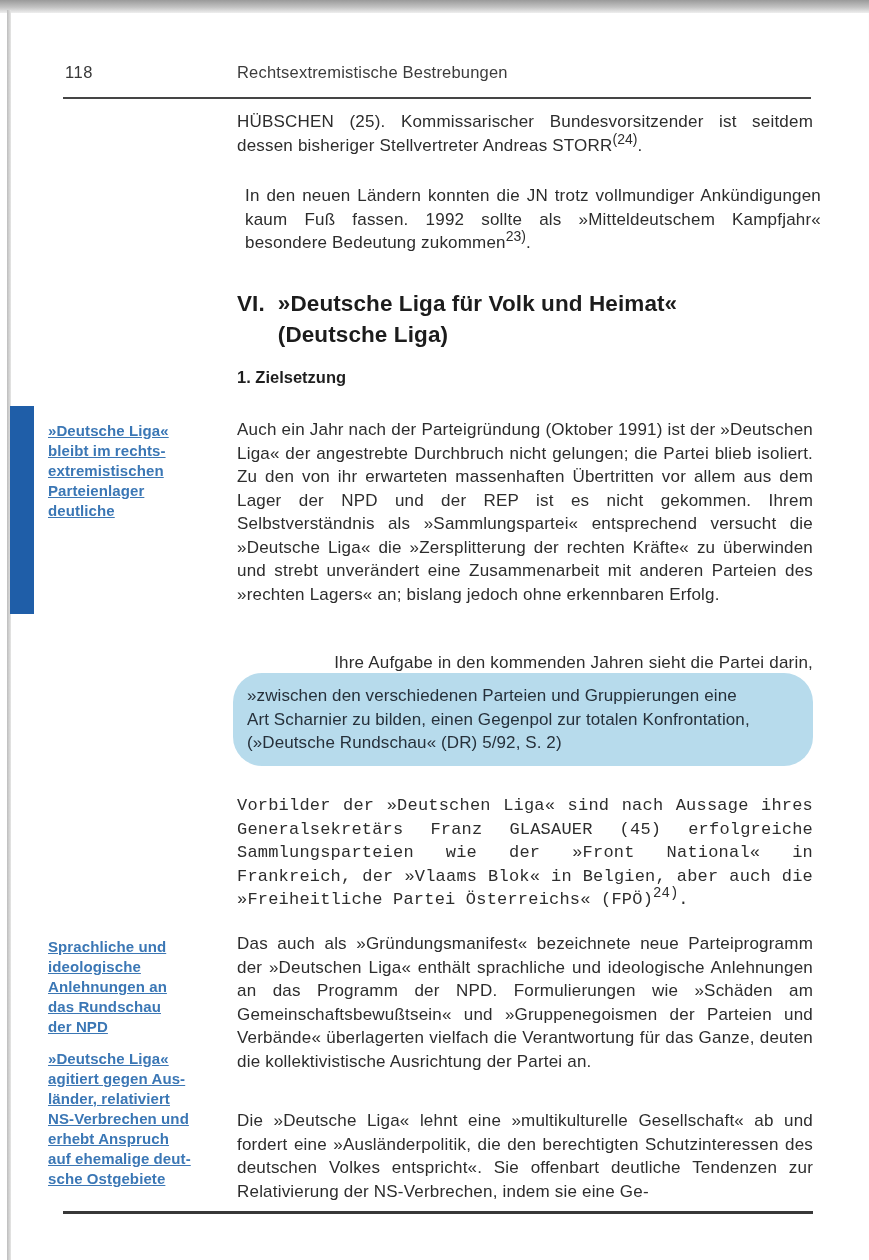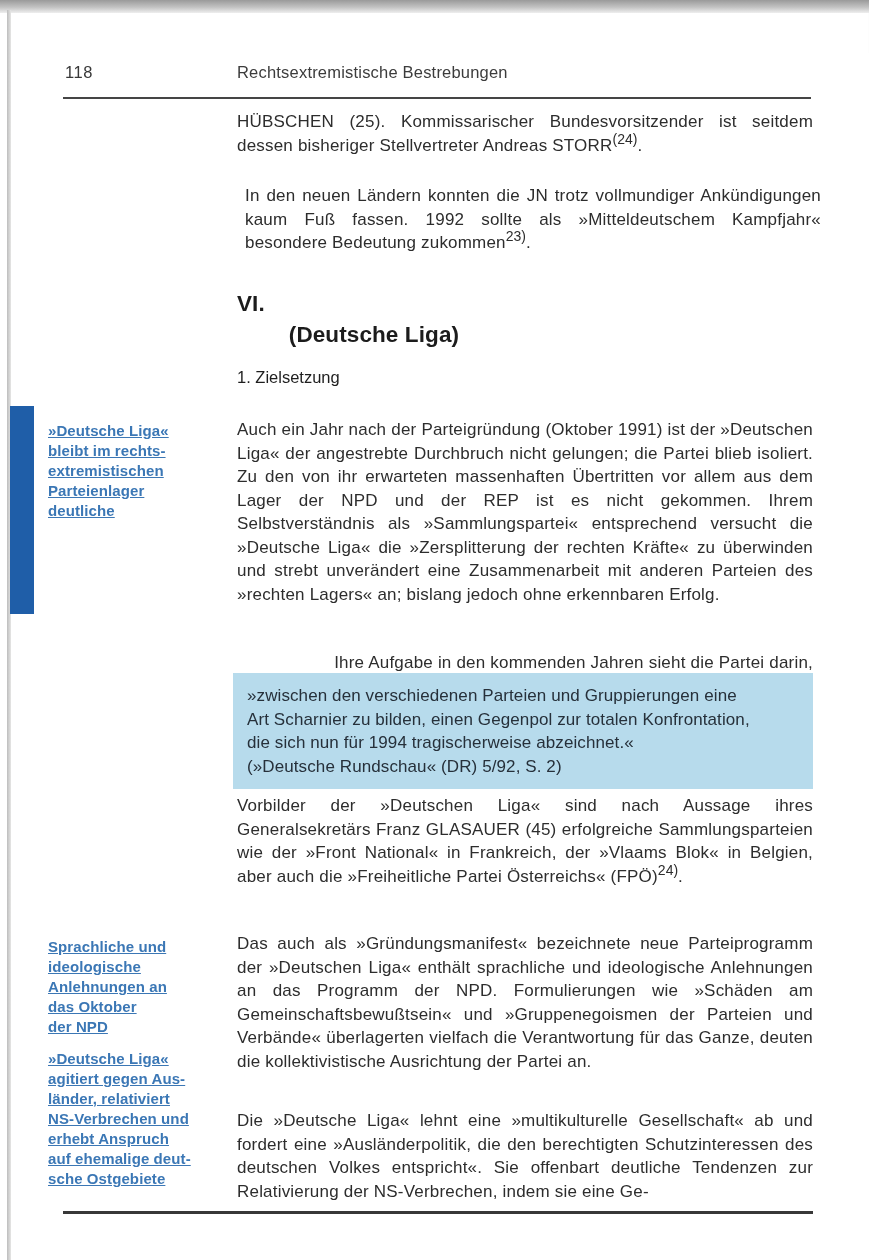--- a/index.html
+++ b/index.html
@@ -25,29 +25,29 @@
   .header-rule{position:absolute;left:63px;top:97px;width:748px;height:2px;background:#454545;}
   .bottom-rule{position:absolute;left:63px;top:1211px;width:750px;height:3px;background:#383838;}
   
   .bodycol{position:absolute;left:237px;width:576px;font-size:17px;line-height:23.5px;
     letter-spacing:.2px;color:#2d2d2d;text-align:justify;}
   .bodycol.noj{text-align:right;}
   sup{font-size:14px;line-height:0;vertical-align:7px;letter-spacing:0;}
   
   .section-heading{position:absolute;left:237px;top:288px;width:600px;display:flex;
     font-weight:bold;font-size:22.5px;line-height:31px;color:#1c1c1c;letter-spacing:.1px;text-align:left;}
-  .section-heading .numeral{margin-right:24px;}
-  .subsection{position:absolute;left:237px;top:368px;font-size:16.5px;font-weight:normal;color:#1e1e1e;}
+  .section-heading .numeral{margin-right:13px;}
+  .subsection{position:absolute;left:237px;top:368px;font-size:16.5px;font-weight:bold;color:#1e1e1e;}
   
   .marginnote{position:absolute;left:48px;width:186px;font-size:15px;font-weight:bold;
     line-height:20px;color:#3b77b5;letter-spacing:.1px;text-decoration:underline;}
   .accent-bar{position:absolute;left:10px;top:406px;width:24px;height:208px;background:#1f5ea8;}
   
   .quote-block{position:absolute;left:233px;top:673px;width:556px;background:#b7dbec;
-    padding:11px 10px 11px 14px;font-size:17px;line-height:23.5px;letter-spacing:.1px;color:#26303a;}
+    padding:11px 10px 11px 14px;font-size:17px;line-height:23.5px;letter-spacing:.1px;color:#26303a;border-radius:29px;}
 </style>
 </head>
 <body>
 
 <div class="page">
 
   <div class="scan-top"></div>
   <div class="scan-left"></div>
   <div class="scan-corner"></div>
 
@@ -55,21 +55,21 @@
   <div class="runhead">Rechtsextremistische Bestrebungen</div>
   <div class="header-rule"></div>
 
   <p class="bodycol" style="top:110px;margin:0;"><span>HÜBSCHEN (25). Kommissarischer Bundesvorsitzender ist seitdem dessen bisheriger Stellvertreter Andreas STORR</span><sup>(24)</sup><span>.</span></p>
 
   <p class="bodycol" style="top:176px;margin:8px;"><span>In den neuen Ländern konnten die JN trotz vollmundiger Ankündigungen kaum Fuß fassen. 1992 sollte als »Mitteldeutschem Kampfjahr« besondere Bedeutung zukommen</span><sup>23)</sup><span>.</span></p>
 
   <div class="section-heading">
     <span class="numeral">VI.</span>
     <span>
-      <br>
+      <span>»Deutsche Liga für Volk und Heimat«</span><br>
       <span>(Deutsche Liga)</span>
     </span>
   </div>
 
   <div class="subsection">1. Zielsetzung</div>
 
   <div class="accent-bar"></div>
 
   <div class="marginnote" style="top:421px;">
     <div>»Deutsche Liga«</div>
@@ -79,31 +79,30 @@
     <div>deutliche</div>
   </div>
 
   <p class="bodycol" style="top:418px;margin:0;">Auch ein Jahr nach der Parteigründung (Oktober 1991) ist der »Deutschen Liga« der angestrebte Durchbruch nicht gelungen; die Partei blieb isoliert. Zu den von ihr erwarteten massenhaften Übertritten vor allem aus dem Lager der NPD und der REP ist es nicht gekommen. Ihrem Selbstverständnis als »Sammlungspartei« entsprechend versucht die »Deutsche Liga« die »Zersplitterung der rechten Kräfte« zu überwinden und strebt unverändert eine Zusammenarbeit mit anderen Parteien des »rechten Lagers« an; bislang jedoch ohne erkennbaren Erfolg.</p>
 
   <p class="bodycol noj" style="top:651px;margin:0;">Ihre Aufgabe in den kommenden Jahren sieht die Partei darin,</p>
 
   <div class="quote-block">
     <div>»zwischen den verschiedenen Parteien und Gruppierungen eine</div>
     <div>Art Scharnier zu bilden, einen Gegenpol zur totalen Konfrontation,</div>
-    <div>die sich nun für 1994 tragischerweise abzeichnet.«</div>
     <div>(»Deutsche Rundschau« (DR) 5/92, S. 2)</div>
   </div>
 
-  <p class="bodycol" style="top:794px;margin:0;"><span>Vorbilder der »Deutschen Liga« sind nach Aussage ihres Generalsekretärs Franz GLASAUER (45) erfolgreiche Sammlungsparteien wie der »Front National« in Frankreich, der »Vlaams Blok« in Belgien, aber auch die »Freiheitliche Partei Österreichs« (FPÖ)</span><sup>24)</sup><span>.</span></p>
+  <p class="bodycol" style="top:794px;margin:0;font-family:Liberation Mono, monospace;"><span>Vorbilder der »Deutschen Liga« sind nach Aussage ihres Generalsekretärs Franz GLASAUER (45) erfolgreiche Sammlungsparteien wie der »Front National« in Frankreich, der »Vlaams Blok« in Belgien, aber auch die »Freiheitliche Partei Österreichs« (FPÖ)</span><sup>24)</sup><span>.</span></p>
 
   <div class="marginnote" style="top:937px;">
     <div>Sprachliche und</div>
     <div>ideologische</div>
     <div>Anlehnungen an</div>
-    <div>das Oktober</div>
+    <div>das Rundschau</div>
     <div>der NPD</div>
   </div>
 
   <p class="bodycol" style="top:932px;margin:0;">Das auch als »Gründungsmanifest« bezeichnete neue Parteiprogramm der »Deutschen Liga« enthält sprachliche und ideologische Anlehnungen an das Programm der NPD. Formulierungen wie »Schäden am Gemeinschaftsbewußtsein« und »Gruppenegoismen der Parteien und Verbände« überlagerten vielfach die Verantwortung für das Ganze, deuten die kollektivistische Ausrichtung der Partei an.</p>
 
   <div class="marginnote" style="top:1049px;">
     <div>»Deutsche Liga«</div>
     <div>agitiert gegen Aus-</div>
     <div>länder, relativiert</div>
     <div>NS-Verbrechen und</div>

